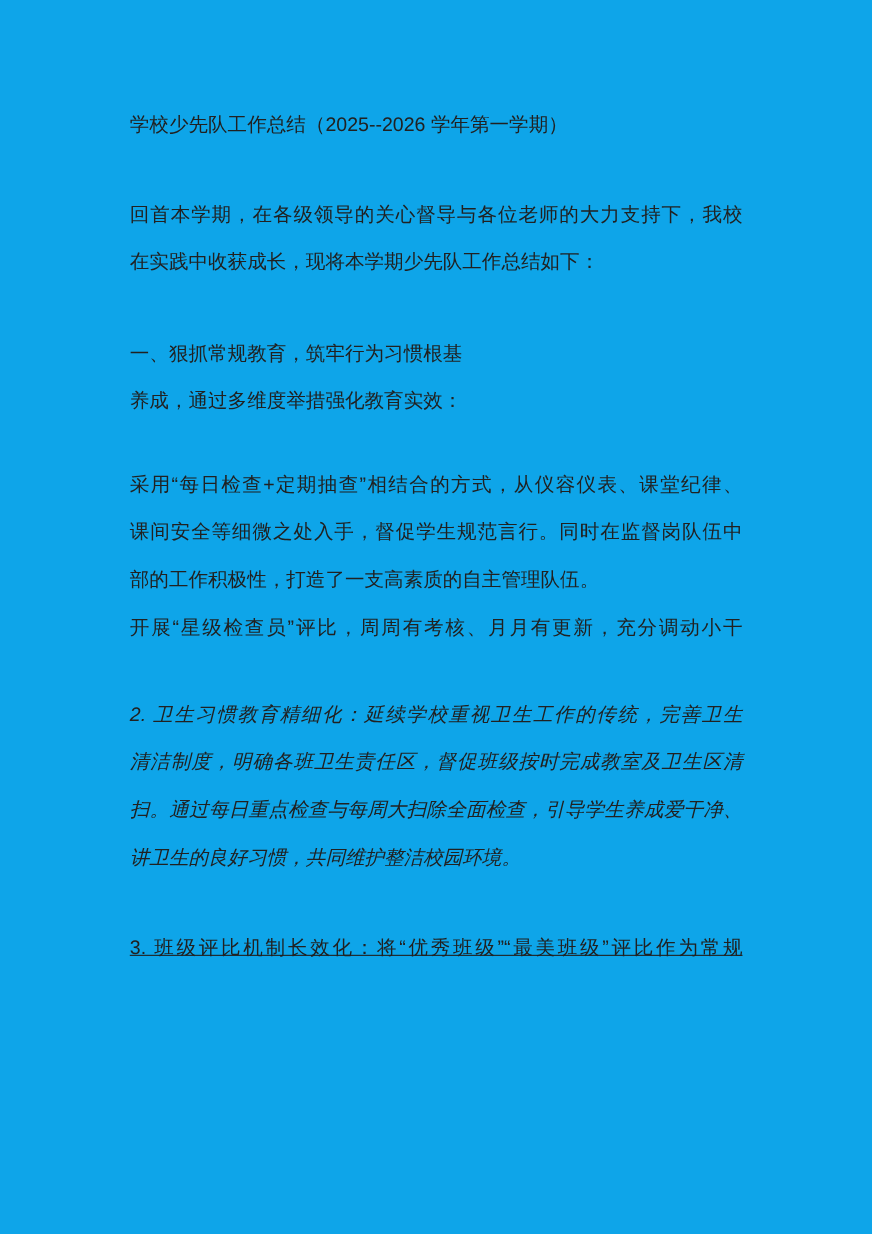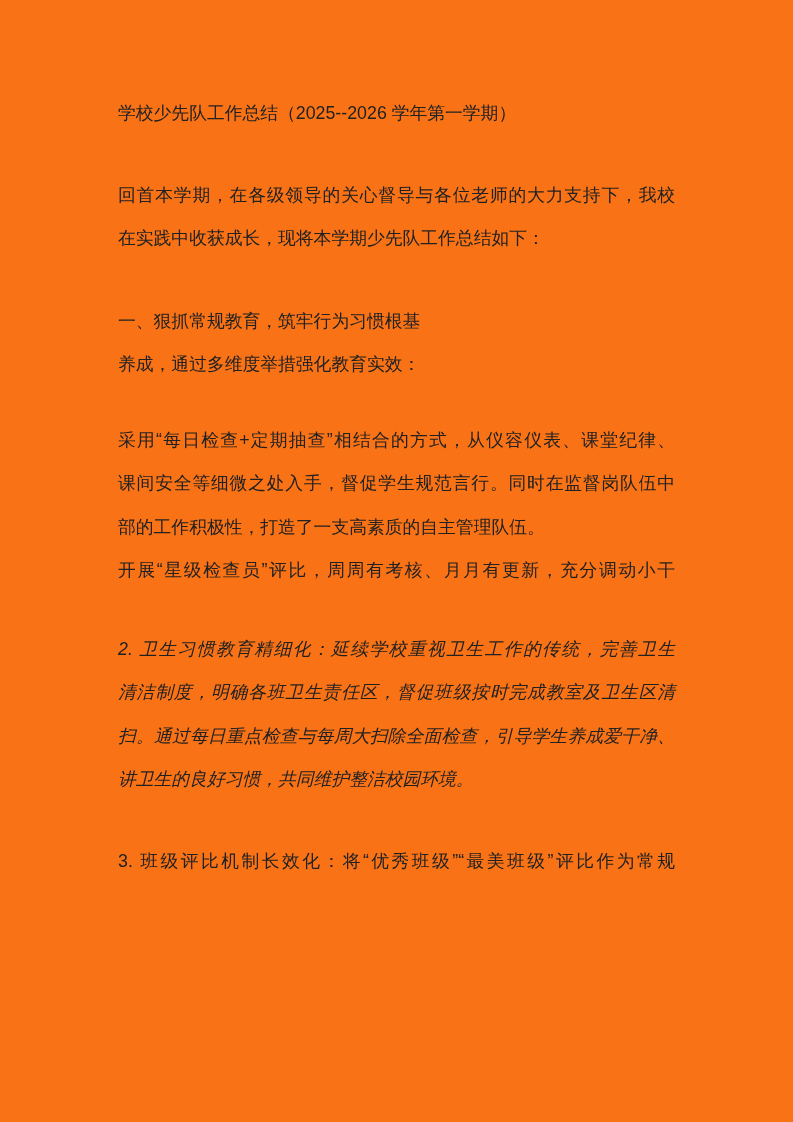--- a/index.html
+++ b/index.html
@@ -10,39 +10,39 @@
   body {
     width: 793px;
     height: 1122px;
     overflow: hidden;
     font-family: "Liberation Sans", "DejaVu Sans", serif;
   }
   .page {
     position: relative;
     width: 793px;
     height: 1122px;
-    background: #f97316;
+    background: #0ea5e9;
     box-sizing: border-box;
     padding: 92px 118px 0 118px;
   }
   .doc {
     width: 557px;
     color: #212121;
   }
   .block {
     margin: 0 0 36px 0;
   }
   
   .doc > .block:nth-child(1) { margin-bottom: 38px; } 
   .doc > .block:nth-child(2) { margin-bottom: 39px; } 
   .doc > .block:nth-child(3) { margin-bottom: 0;    } 
   .doc > .block:nth-child(4) { margin-bottom: 32px; } 
   .doc > .block:nth-child(5) { margin-bottom: 35px; } 
   .doc > .block:nth-child(6) { margin-bottom: 38px; font-style: italic; } 
-  .doc > .block:nth-child(7) { margin-bottom: 0;    } 
+  .doc > .block:nth-child(7) { margin-bottom: 0; text-decoration: underline;    } 
   .line {
     font-size: 17.8px;
     line-height: 43.5px;
     text-align: justify;
     text-align-last: justify;
     text-justify: inter-character;
     letter-spacing: 0;
   }
   .line.last {
     text-align: left;

